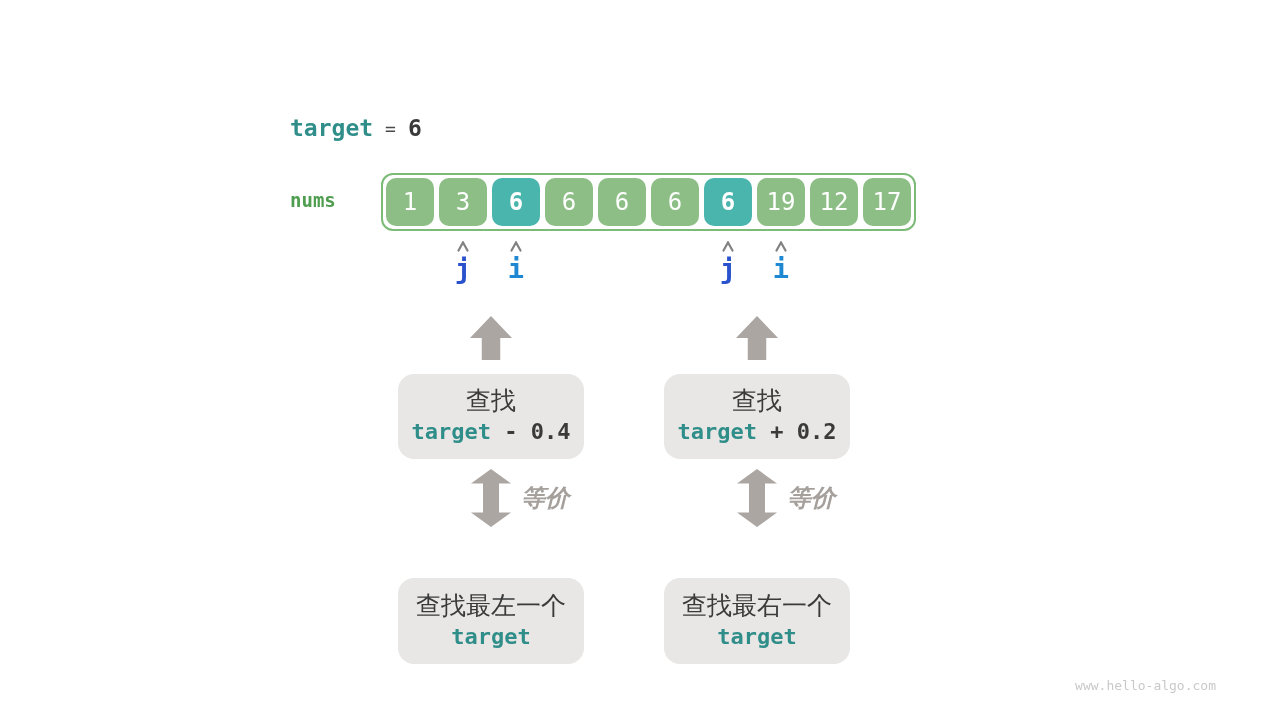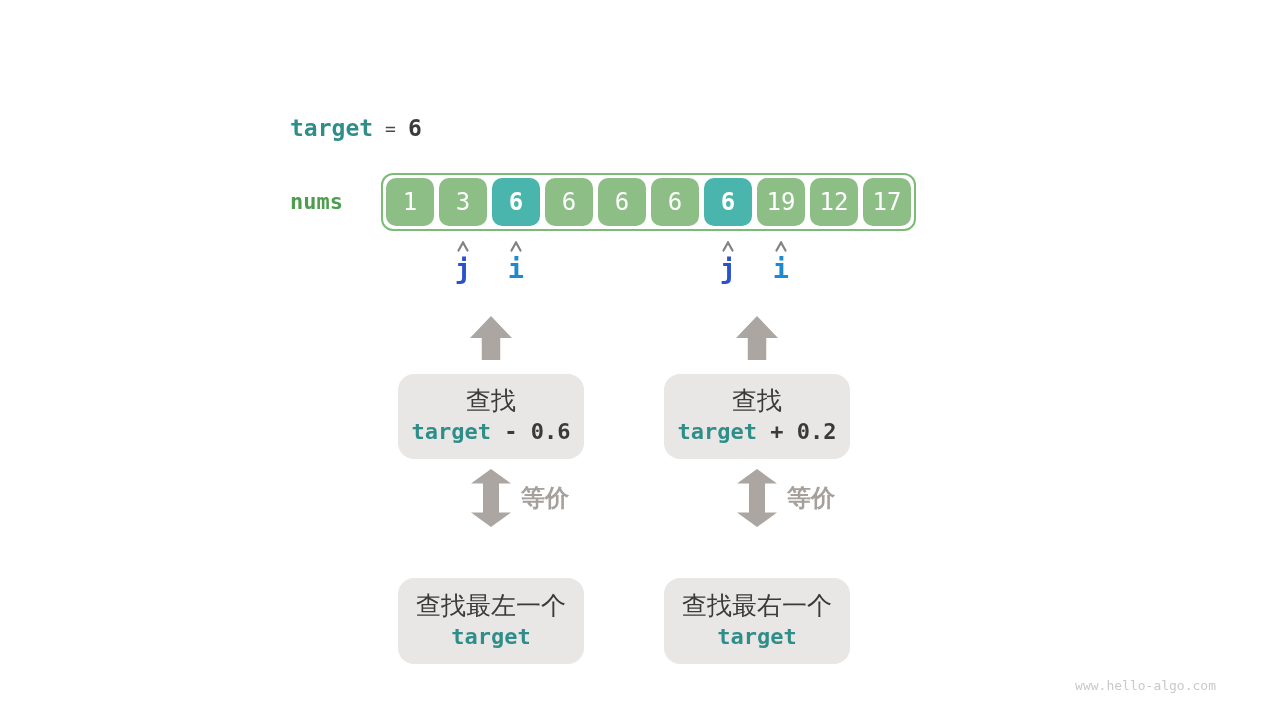--- a/index.html
+++ b/index.html
@@ -12,21 +12,21 @@
 
   
   .header-line{position:absolute;left:290px;top:112px;height:32px;display:flex;align-items:center;}
   .t-var{font-family:"DejaVu Sans Mono",monospace;font-weight:bold;font-size:23px;color:#2F8E89;}
   .t-eq{font-family:"DejaVu Sans Mono",monospace;font-size:18px;color:#4A4A4A;margin:0 12px;}
   .t-val{font-family:"DejaVu Sans Mono",monospace;font-weight:bold;font-size:23px;color:#3A3A3A;}
 
   
   .nums-label{
     position:absolute;left:290px;top:189px;
-    font-family:"DejaVu Sans Mono",monospace;font-weight:bold;font-size:22px;color:#4F9E4F;
+    font-family:"DejaVu Sans Mono",monospace;font-weight:bold;font-size:19px;color:#4F9E4F;
   }
 
   
   .array-wrap{
     position:absolute;left:381px;top:173px;
     border:2px solid #7CBB77;border-radius:12px;background:#ffffff;
     padding:3px;display:inline-flex;gap:5px;
   }
   .cell{
     width:48px;height:48px;border-radius:10px;background:#8CBE85;
@@ -56,21 +56,21 @@
   .gray-box{
     width:186px;background:#E8E7E5;border-radius:16px;
     display:flex;flex-direction:column;align-items:center;justify-content:center;gap:5px;
   }
   .search-box{height:85px;}
   .result-box{height:86px;margin-top:41px;}
   .box-line1{font-size:25px;color:#3A3A3A;line-height:26px;}
   .box-line2{font-family:"DejaVu Sans Mono",monospace;font-weight:bold;font-size:22px;color:#3A3A3A;line-height:28px;white-space:pre;}
   .expr-var{color:#2F8E89;}
 
-  .equiv{position:relative;height:58px;width:186px;margin:10px 0;}
+  .equiv{position:relative;height:58px;width:186px;margin:10px 0;font-style:italic;}
   .dbl-arrow{
     position:absolute;left:50%;transform:translateX(-50%);
     width:40px;height:58px;background:#ABA6A2;
     clip-path:polygon(50% 0,100% 25%,70% 25%,70% 75%,100% 75%,50% 100%,0 75%,30% 75%,30% 25%,0 25%);
   }
   .equiv-label{
     position:absolute;left:calc(50% + 30px);top:50%;transform:translateY(-50%);
     font-size:24px;font-weight:bold;color:#A5A09B;white-space:nowrap;
   }
 
@@ -128,21 +128,21 @@
     <svg width="14" height="11" viewBox="0 0 14 11">
         <path d="M2.5 9.5 L7 1.5 L11.5 9.5" fill="none" stroke="#828282" stroke-width="2.2" stroke-linecap="round" stroke-linejoin="miter"></path>
       </svg>
     <div class="ptr-label">i</div>
   </div>
 
   <div class="flow left">
     <div class="up-arrow"></div>
     <div class="gray-box search-box">
       <div class="box-line1">查找</div>
-      <div class="box-line2"><span class="expr-var">target</span><span> - 0.6</span></div>
+      <div class="box-line2"><span class="expr-var">target</span><span> - 0.4</span></div>
     </div>
     <div class="equiv">
       <div class="dbl-arrow"></div>
       <div class="equiv-label">等价</div>
     </div>
     <div class="gray-box result-box">
       <div class="box-line1">查找最左一个</div>
       <div class="box-line2 expr-var">target</div>
     </div>
   </div>

